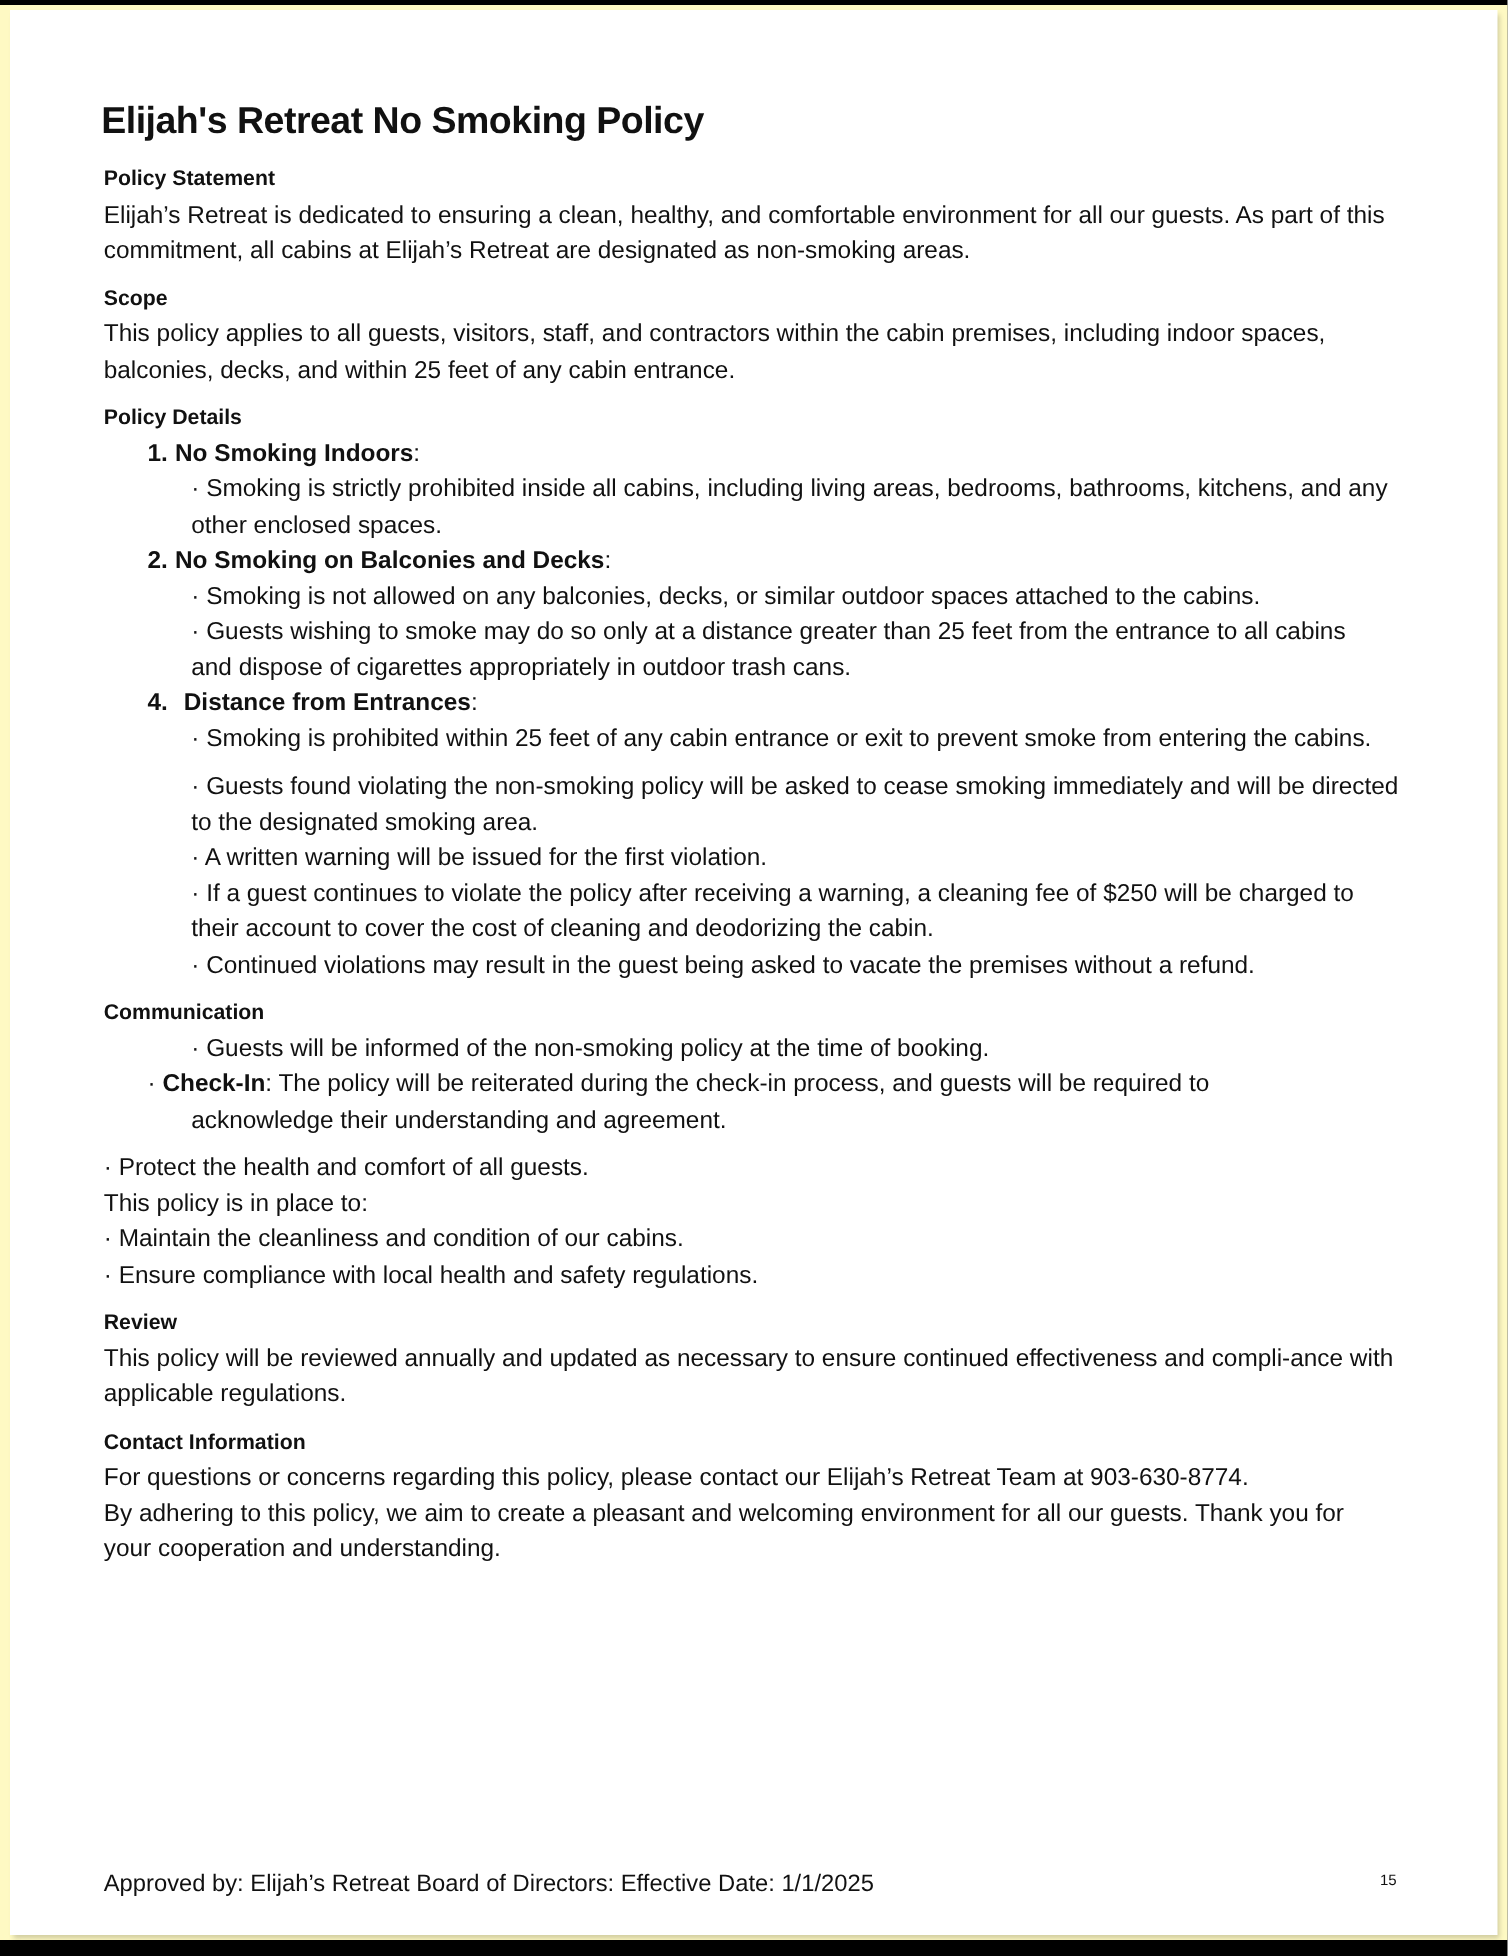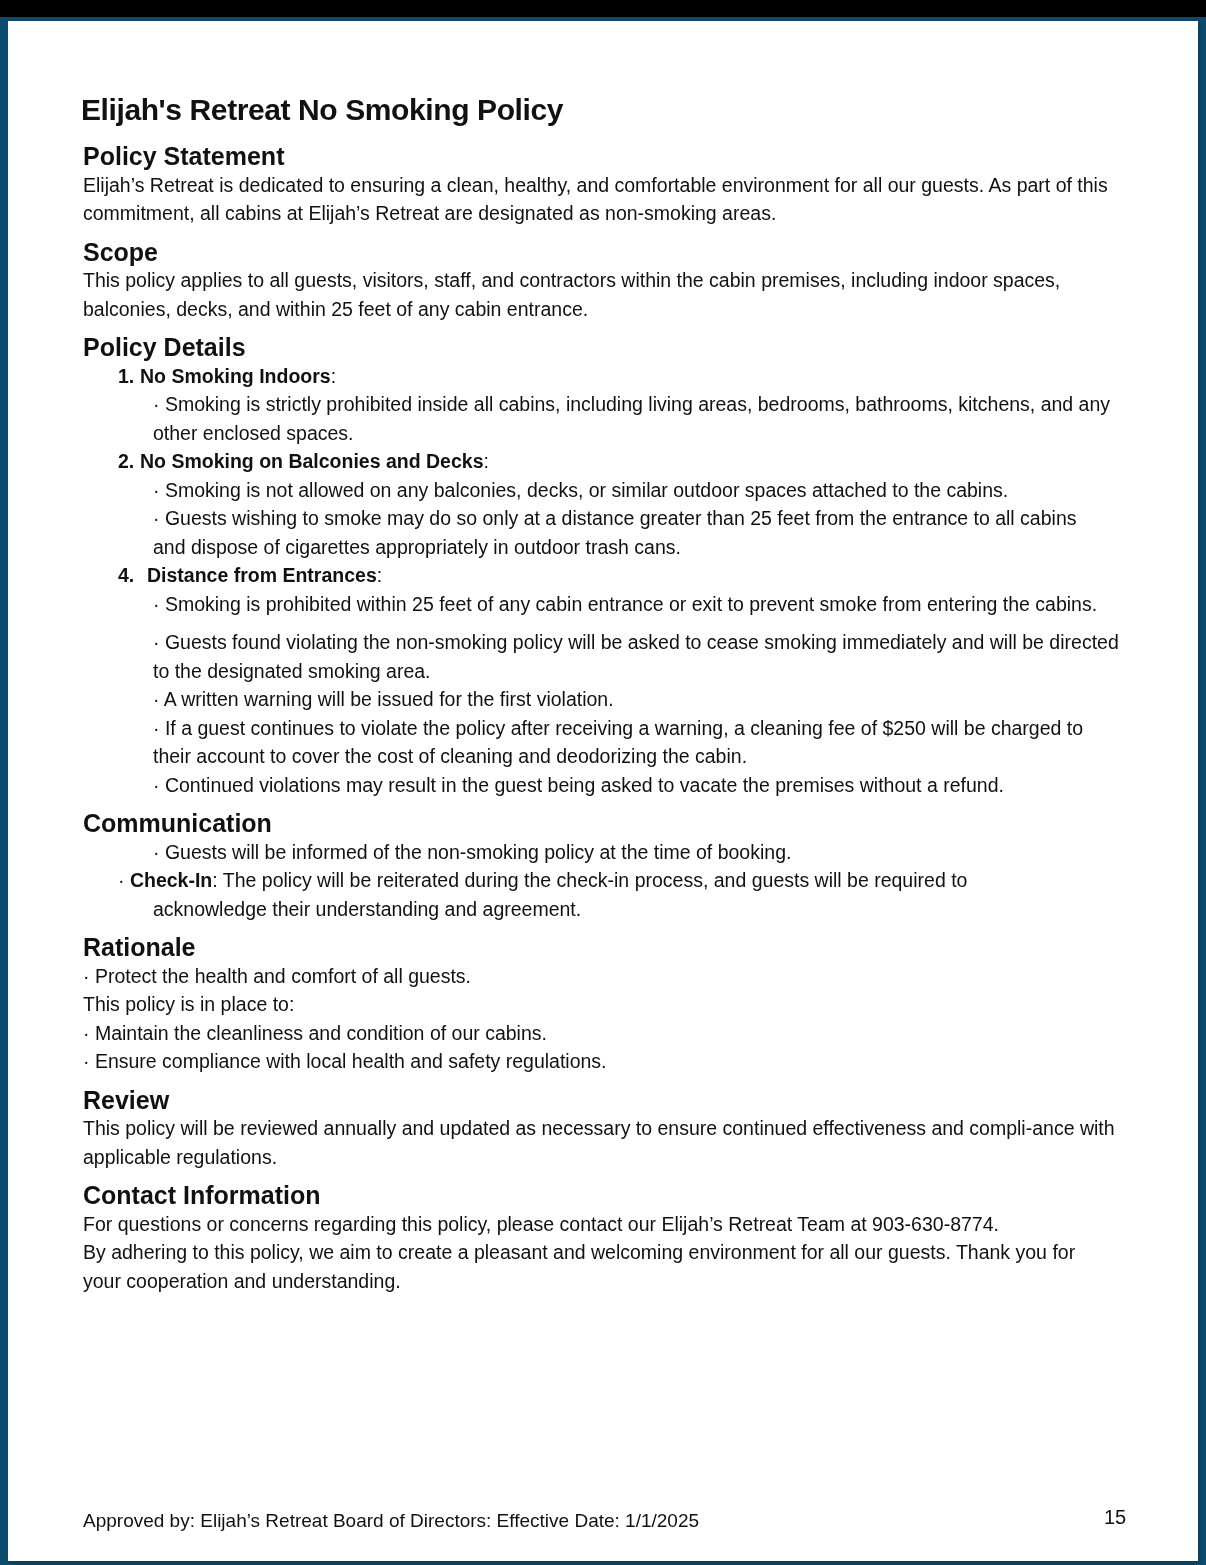--- a/index.html
+++ b/index.html
@@ -6,23 +6,23 @@
     body {
       width: 1206px; height: 1565px;
       background: #000;
       position: relative;
       overflow: hidden;
       font-family: "Liberation Sans", "DejaVu Sans", sans-serif;
       color: #111;
     }
     .frame {
       position: absolute;
-      left: 0; top: 17px;
+      left: 0; top: 4px;
       width: 1206px; height: 1548px;
-      background: #0c4a6e;
+      background: #fef9c3;
     }
     .page {
       position: absolute;
       left: 8px; top: 4px;
       width: 1190px; height: 1540px;
       background: #fff;
       box-shadow: 2px 3px 4px rgba(0,0,0,0.18);
     }
     .content {
       position: absolute;
@@ -32,21 +32,21 @@
     .title {
       font-size: 30px;
       font-weight: bold;
       letter-spacing: -0.4px;
       margin: 0 0 14px -2px;
       line-height: 36px;
     }
     .section { margin-bottom: 10px; }
     .h {
       font-weight: bold;
-      font-size: 25px;
+      font-size: 17px;
       line-height: 28.5px;
     }
     .p {
       font-size: 19.5px;
       line-height: 28.5px;
     }
     .item-head {
       font-size: 19.5px;
       line-height: 28.5px;
       padding-left: 35px;
@@ -68,21 +68,21 @@
     .bul b { font-weight: bold; }
     .footer {
       position: absolute;
       left: 75px; top: 1488px;
       font-size: 19px;
       line-height: 24px;
     }
     .pagenum {
       position: absolute;
       left: 1096px; top: 1486px;
-      font-size: 20px;
+      font-size: 12px;
       line-height: 20px;
       text-align: center;
     }
   </style>
 </head>
 <body>
 
 <div class="frame">
   <div class="page">
     <div class="content">
@@ -124,21 +124,20 @@
       </div>
 
       <div class="section">
         <div class="h">Communication</div>
         <div class="sub">· Guests will be informed of the non-smoking policy at the time of booking.</div>
         <div class="bul"><span>· </span><b>Check-In</b><span>: The policy will be reiterated during the check-in process, and guests will be required to</span></div>
         <div class="sub2">acknowledge their understanding and agreement.</div>
       </div>
 
       <div class="section">
-        <div class="h">Rationale</div>
         <div class="p">· Protect the health and comfort of all guests.</div>
         <div class="p">This policy is in place to:</div>
         <div class="p">· Maintain the cleanliness and condition of our cabins.</div>
         <div class="p">· Ensure compliance with local health and safety regulations.</div>
       </div>
 
       <div class="section">
         <div class="h">Review</div>
         <div class="p" style="width:1050px; word-break: break-word;">This policy will be reviewed annually and updated as necessary to ensure continued effectiveness and compli-ance with applicable regulations.</div>
       </div>

